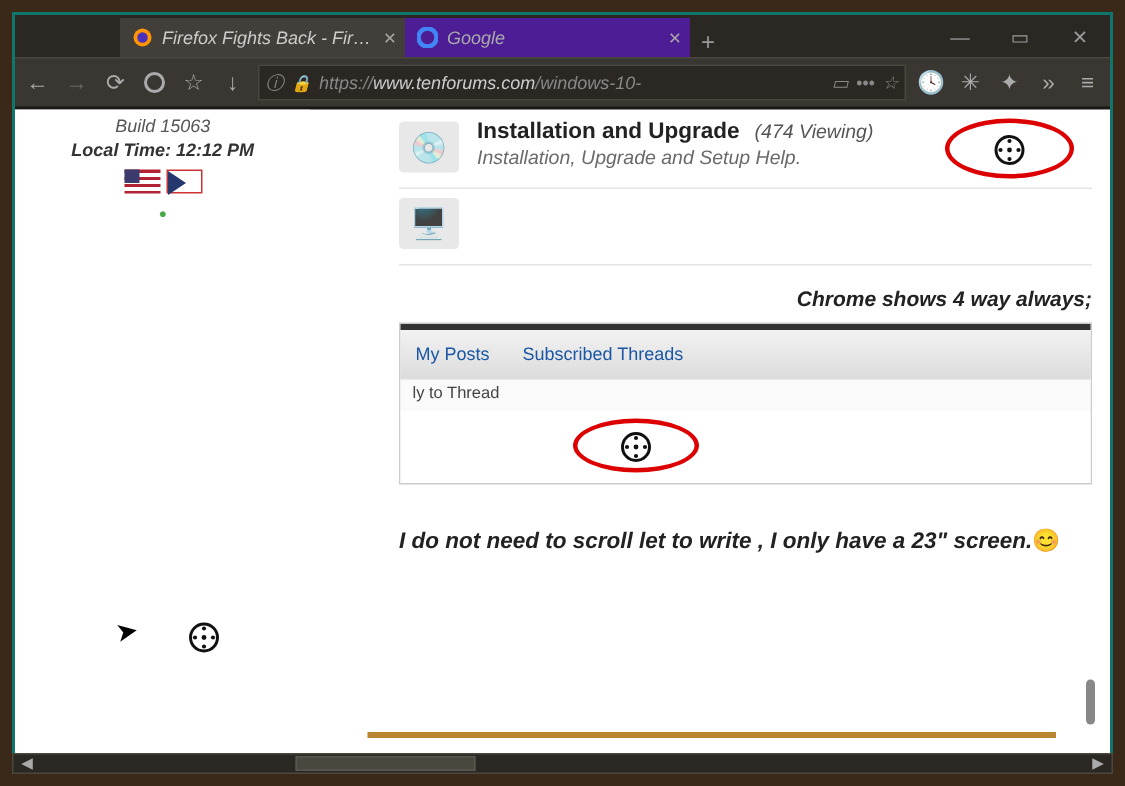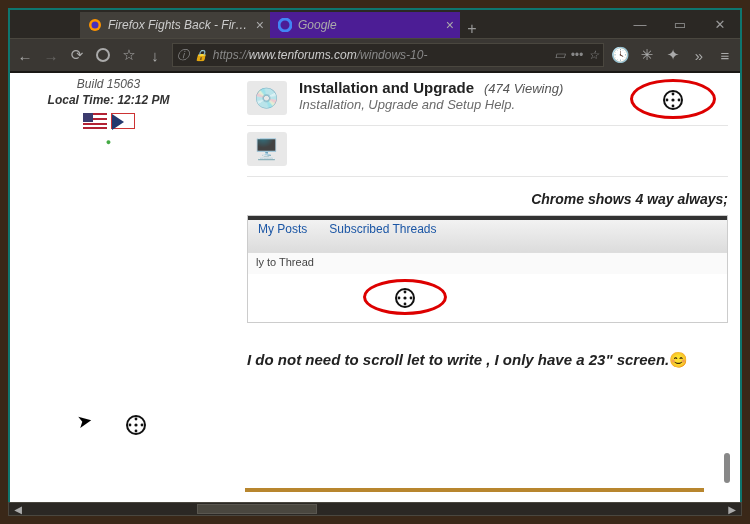--- a/index.html
+++ b/index.html
@@ -16,21 +16,21 @@
 .tab-plus { width: 24px; color: #999; text-align: center; font-size: 16px; }
 .win-controls { margin-left: auto; display: flex; height: 28px; }
 .win-btn { width: 40px; color: #999; display: flex; align-items: center; justify-content: center; font-size: 13px; }
 .toolbar { height: 34px; background: #3a3733; display: flex; align-items: center; padding: 0 6px; gap: 8px; border-top: 1px solid #4a473f; border-bottom: 1px solid #1a1815; }
 .tb-icon { width: 18px; height: 18px; color: #aaa; display: flex; align-items: center; justify-content: center; font-size: 15px; cursor: pointer; }
 .urlbar { flex: 1; height: 24px; background: #2b2824; border: 1px solid #4a473f; display: flex; align-items: center; padding: 0 4px; gap: 5px; font-size: 12px; color: #888; font-style: italic; }
 .urlbar .lock { color: #5a9e5a; font-size: 11px; }
 .urlbar-text { flex: 1; white-space: nowrap; overflow: hidden; }
 .urlbar-text .host { color: #ccc; }
 .content { flex: 1; background: #fff; position: relative; overflow: hidden; border-top: 1px solid #1a1815; }
-.page { position: absolute; inset: 0; display: flex; }
+.page { position: absolute; inset: 0; display: flex; gap: 19px; }
 .sidebar { width: 197px; background: #fff; padding-top: 4px; text-align: center; font-size: 12px; color: #333; }
 .sidebar .build { font-style: italic; color: #555; }
 .sidebar .localtime { font-style: italic; font-weight: bold; color: #333; margin-top: 2px; }
 .flags { margin-top: 6px; display: flex; justify-content: center; gap: 4px; }
 .flag { width: 24px; height: 16px; }
 .flag.us { background: linear-gradient(#b22234 0 15%, #fff 15% 30%, #b22234 30% 45%, #fff 45% 60%, #b22234 60% 75%, #fff 75% 90%, #b22234 90% 100%); position: relative; }
 .flag.us::before { content: ""; position: absolute; left: 0; top: 0; width: 10px; height: 9px; background: #3c3b6e; }
 .flag.oh { background: #fff; border: 1px solid #c33; position: relative; }
 .flag.oh::before { content: ""; position: absolute; left: 0; top: 0; border-left: 12px solid #25396e; border-top: 8px solid transparent; border-bottom: 8px solid transparent; }
 .dot-green { margin-top: 8px; color: #4a4; font-size: 9px; }
@@ -38,21 +38,21 @@
 .forum-row { display: flex; align-items: flex-start; gap: 12px; padding: 4px 0 10px; border-bottom: 1px solid #e5e5e5; }
 .forum-row:last-of-type { border-bottom: none; }
 .forum-icon { width: 40px; height: 34px; background: #e8e8e8; border-radius: 3px; display: flex; align-items: center; justify-content: center; font-size: 20px; flex-shrink: 0; margin-top: 2px;}
 .forum-body { flex: 1; }
 .forum-title-line { display: flex; align-items: baseline; gap: 10px; }
 .forum-title { font-weight: bold; font-size: 15px; color: #222; }
 .forum-view { font-style: italic; color: #555; font-size: 13px; }
 .forum-desc { font-style: italic; color: #6a6a6a; font-size: 13px; margin-top: 1px; }
 .note-chrome { font-style: italic; font-weight: bold; font-size: 14px; color: #222; margin: 14px 0 8px 6px; text-align: right; }
 .embed { border: 1px solid #ccc; margin-top: 6px; }
-.embed-tabs { height: 28px; background: linear-gradient(#f2f2f2,#dcdcdc); border-top: 4px solid #333; display: flex; align-items: flex-end; padding: 16px 10px; gap: 22px; font-size: 12px; color: #1b56a5; }
+.embed-tabs { height: 28px; background: linear-gradient(#f2f2f2,#dcdcdc); border-top: 4px solid #333; display: flex; align-items: center; padding: 16px 10px; gap: 22px; font-size: 12px; color: #1b56a5; }
 .embed-reply { height: 22px; font-size: 11px; color: #444; padding: 3px 8px; background: #fafafa; border-top: 1px solid #ddd; }
 .embed-body { height: 48px; background: #fff; position: relative; }
 .bottom-text { font-style: italic; font-weight: bold; font-size: 15px; color: #222; margin-top: 28px; }
 .emoji { color: #e8b020; font-style: normal; }
 .target-icon { width: 22px; height: 22px; }
 .red-ellipse { position: absolute; border: 3px solid #d00; border-radius: 50%; pointer-events: none; }
 .cursor-arrow { position: absolute; left: 67px; bottom: 82px; color: #000; font-size: 18px; transform: rotate(-10deg); }
 .footer-gold { height: 4px; background: #b8862e; margin: 0 30px; position: absolute; left: 205px; right: 6px; bottom: 22px; }
 .hscroll { position: absolute; left: 8px; right: 8px; bottom: 8px; height: 14px; background: #2b2824; border: 1px solid #4a473f; display: flex; align-items: center; }
 .hscroll .arrow { width: 18px; text-align: center; color: #aaa; font-size: 10px; }

